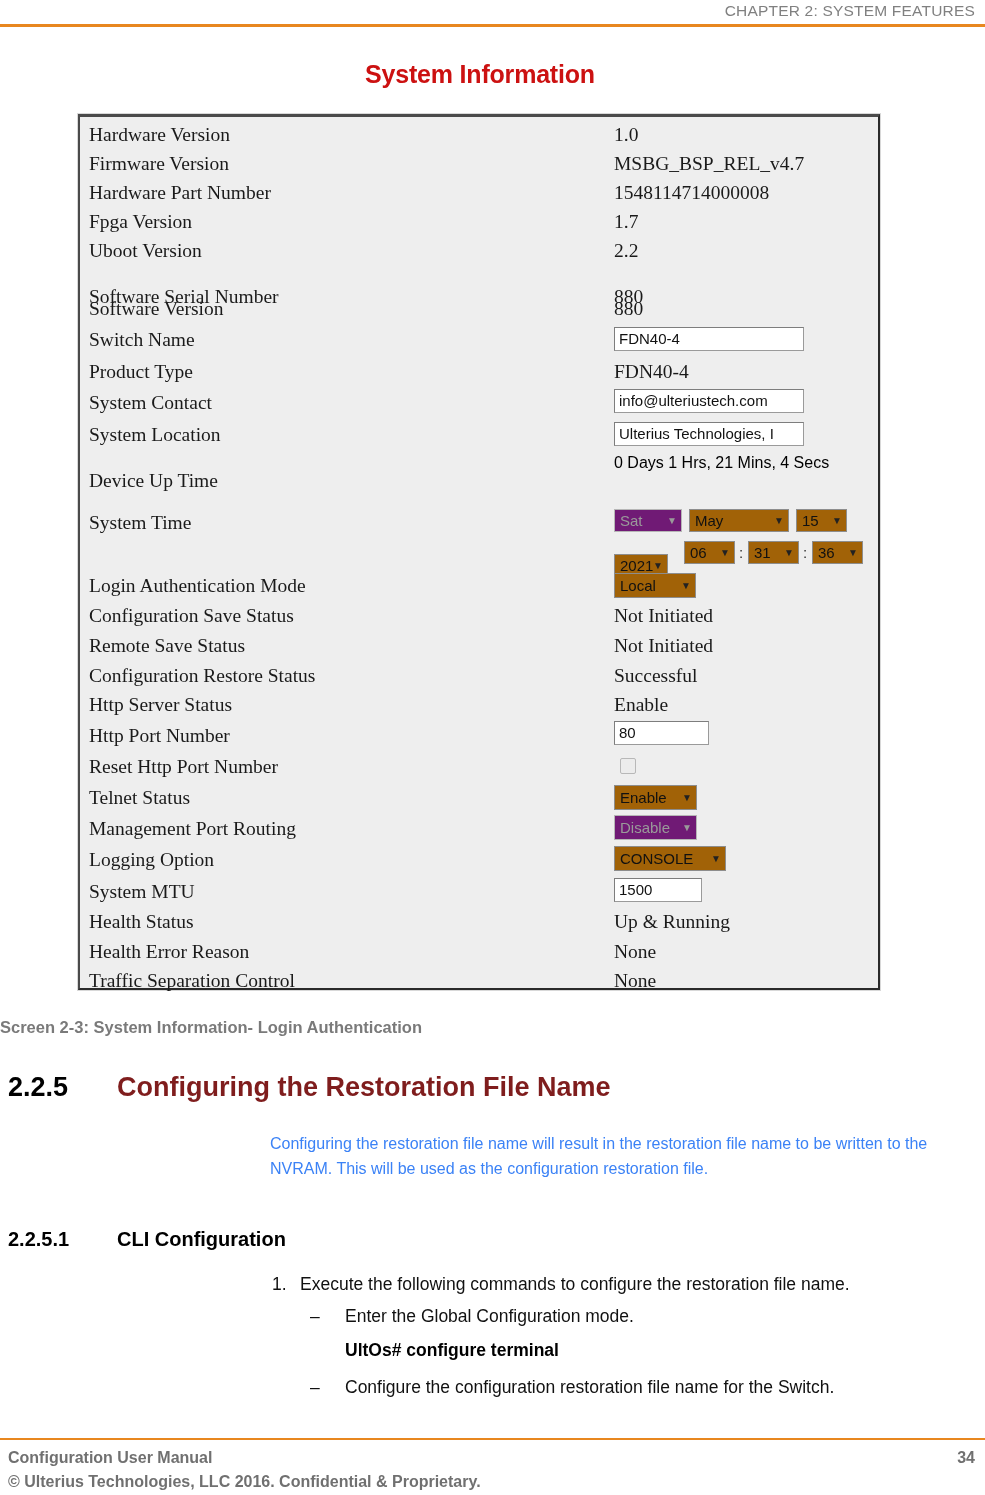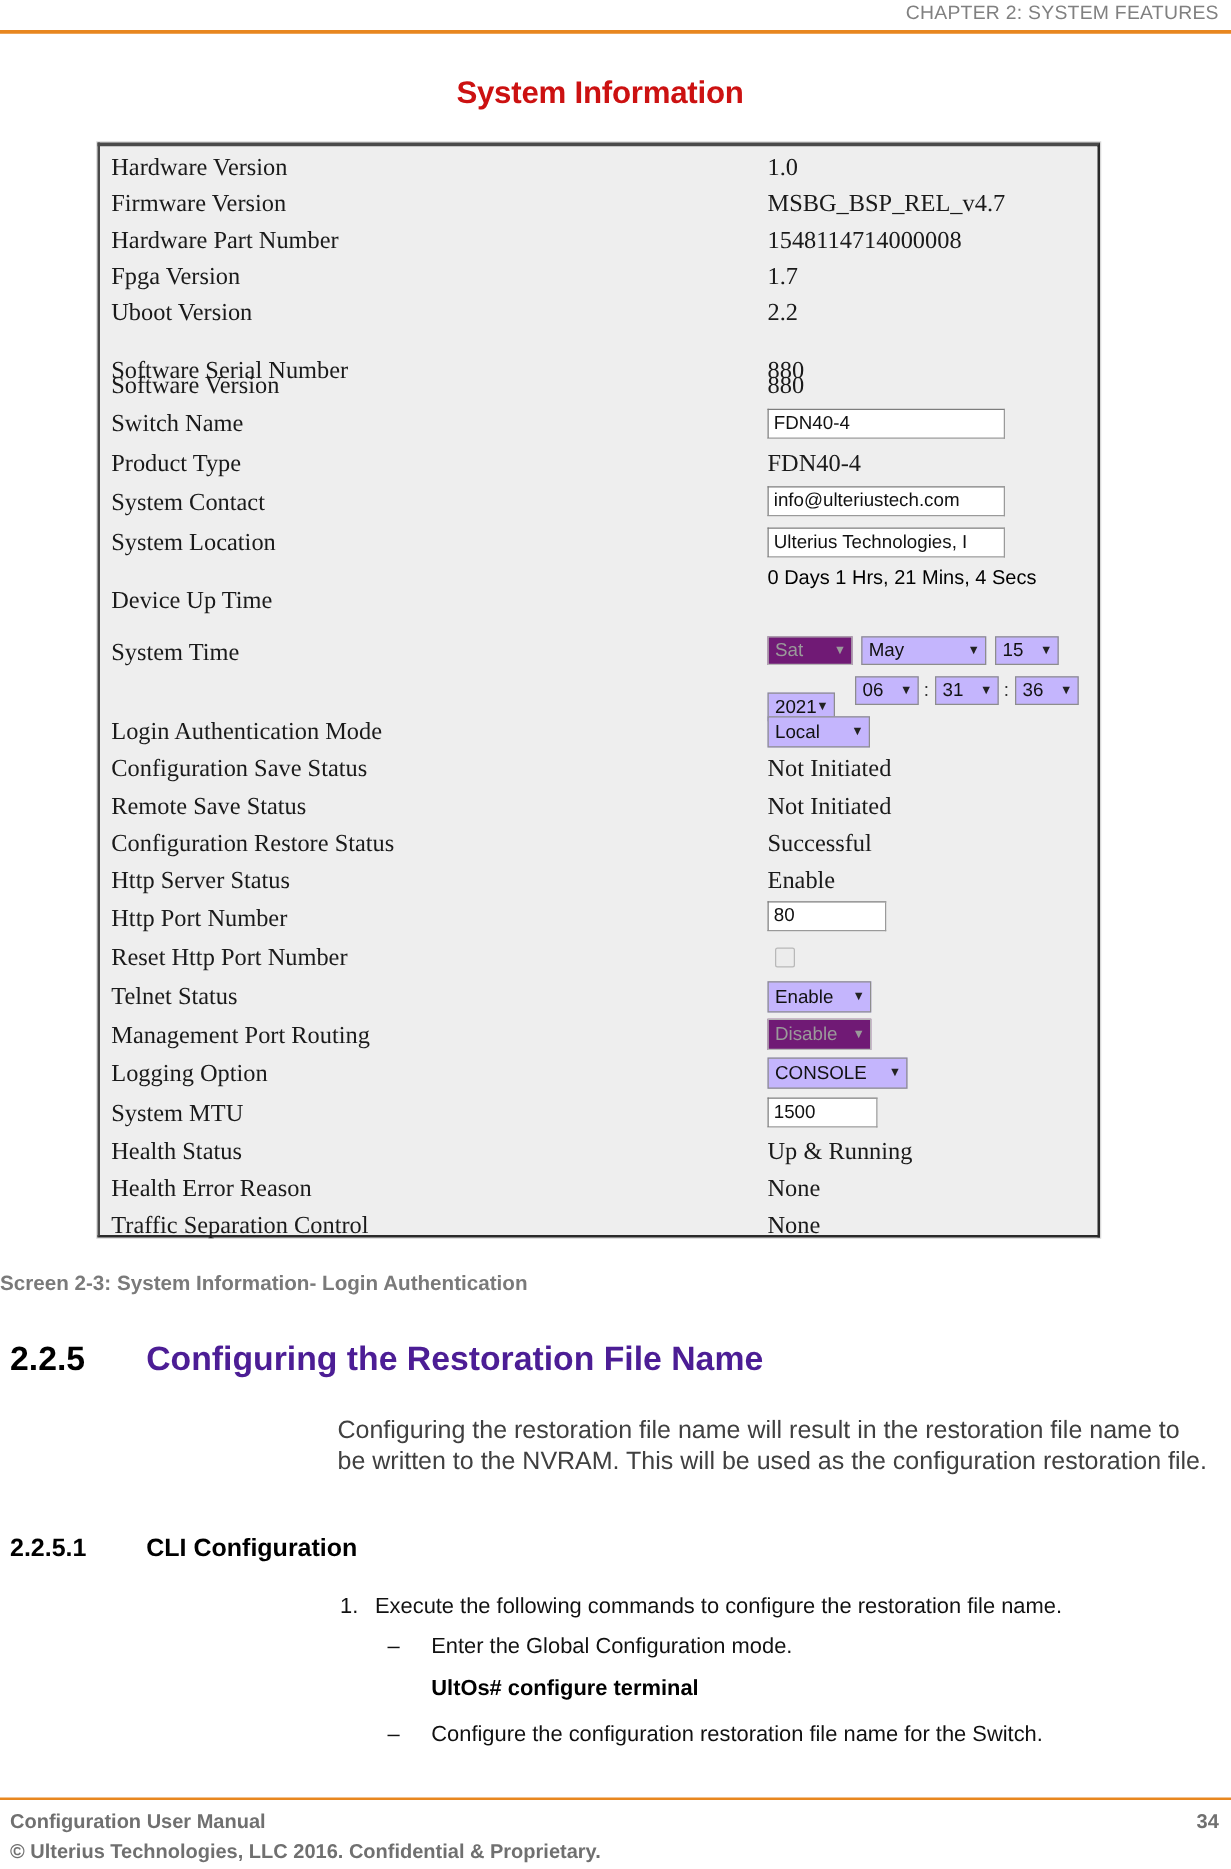--- a/index.html
+++ b/index.html
@@ -119,21 +119,21 @@
     padding: 1px 4px;
     line-height: 20px;
     height: 24px;
     white-space: nowrap;
     overflow: hidden;
   }
 
   .selectbox {
     position: absolute;
     box-sizing: border-box;
-    background: #c4b5fd;
+    background: #a16207;
     border: 1px solid #8d8d8d;
     height: 23px;
     font-family: "Liberation Sans", sans-serif;
     font-size: 15px;
     color: #111111;
     line-height: 21px;
     padding-left: 5px;
     white-space: nowrap;
     overflow: hidden;
   }
@@ -193,31 +193,31 @@
     font-family: "Liberation Sans", sans-serif;
     color: #000;
   }
   #h2-text {
     position: absolute;
     left: 117px;
     top: 1072px;
     font-size: 27px;
     font-weight: bold;
     font-family: "Liberation Sans", sans-serif;
-    color: #4c1d95;
+    color: #7f1d1d;
   }
 
   #body-para {
     position: absolute;
     left: 270px;
     top: 1132px;
     width: 700px;
-    font-size: 20px;
+    font-size: 16px;
     line-height: 24.5px;
-    color: #404040;
+    color: #3b82f6;
     font-family: "Liberation Sans", sans-serif;
   }
 
   #h3-num {
     position: absolute;
     left: 8px;
     top: 1228px;
     font-size: 20px;
     font-weight: bold;
     font-family: "Liberation Sans", sans-serif;

